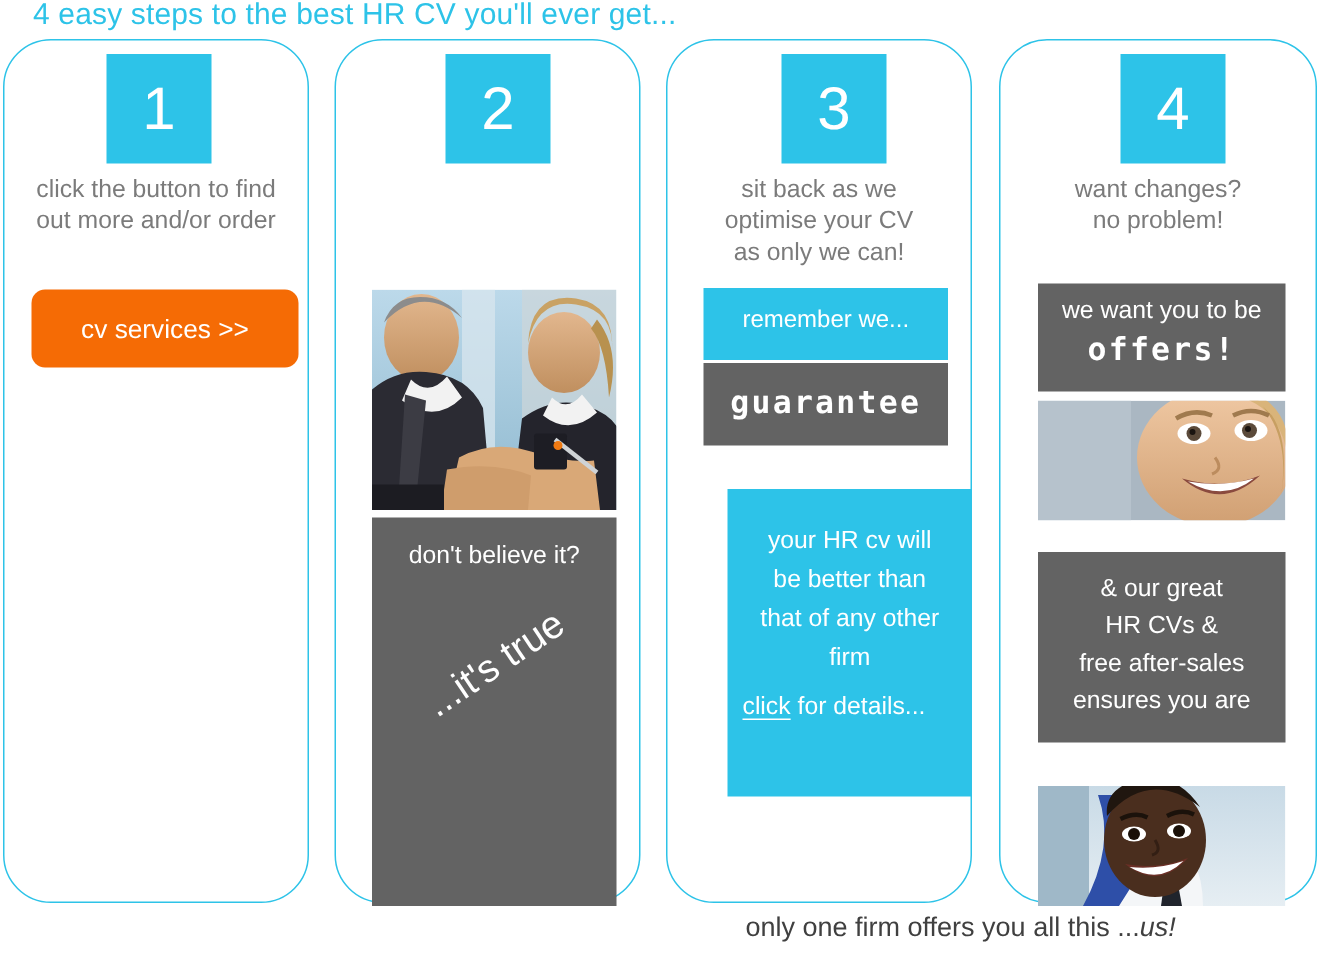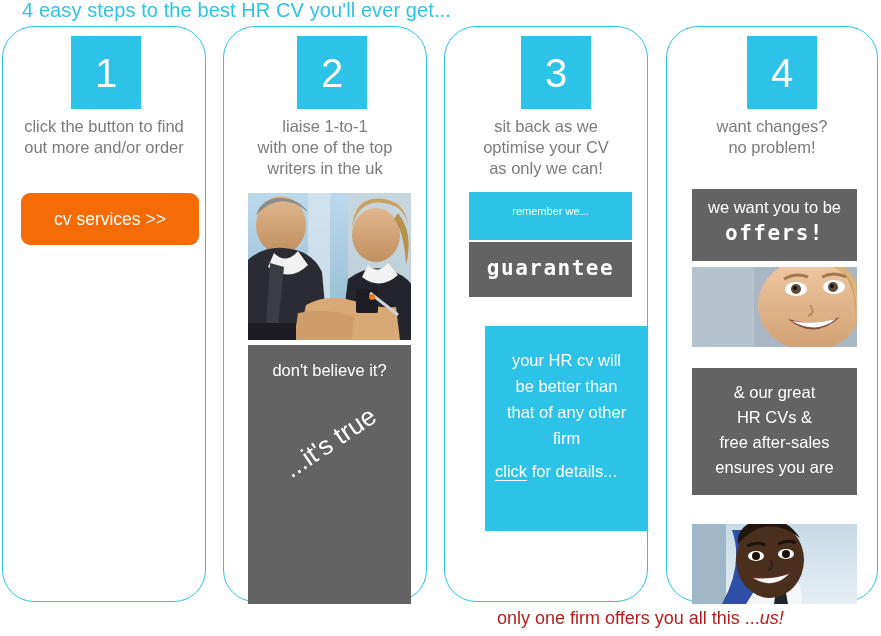--- a/index.html
+++ b/index.html
@@ -13,21 +13,21 @@
   
   .headline{
     position:absolute;left:22px;top:-1px;
     font-size:20px;color:#2dc3e8;
     letter-spacing:0.1px;
     white-space:nowrap;
   }
   
   .footer{
     position:absolute;left:497px;top:608px;
-    font-size:18px;color:#b91c1c;
+    font-size:18px;color:#404040;
     white-space:nowrap;
   }
   .footer i{font-style:italic;}
 
   
   .cards{position:absolute;left:0;top:26px;width:881px;height:576px;}
   .card{
     position:absolute;top:0;width:204px;height:576px;
     border:1.3px solid #2dc3e8;
     border-radius:32px;
@@ -112,21 +112,21 @@
   .und{text-decoration:underline;text-underline-offset:3px;}
 
   
   .c2-dark{left:24px;top:318px;width:163px;height:259px;}
   .c2-dark .l1{position:absolute;left:0;right:0;top:16px;font-size:16.5px;}
   .c2-dark .rot{left:12px;top:82px;width:140px;text-align:center;}
   .c2-dark .l3{position:absolute;left:0;right:0;bottom:42px;font-size:16.5px;}
 
   
   .c3-p1{left:24px;top:165px;width:163px;height:48px;}
-  .c3-p1 span{position:absolute;left:0;right:0;top:13px;font-size:11px;}
+  .c3-p1 span{position:absolute;left:0;right:0;top:13px;font-size:16px;}
   .c3-p2{left:24px;top:215px;width:163px;height:55px;}
   .c3-p2 span{position:absolute;left:0;right:0;top:14px;}
   .c3-p3{left:24px;top:299px;width:163px;height:205px;margin-left:16px;}
   .c3-p3 .body{position:absolute;left:6px;right:6px;top:21px;font-size:16.5px;line-height:26px;}
   .c3-p3 .clk{position:absolute;left:10px;right:10px;bottom:50px;font-size:16.5px;}
 
   
   .c4-p1{left:25px;top:162px;width:165px;height:72px;}
   .c4-p1 .l1{position:absolute;left:0;right:0;top:9px;font-size:16.5px;}
   .c4-p1 .l2{position:absolute;left:0;right:0;top:32px;}
@@ -142,23 +142,20 @@
 
   <div class="card c1">
     <div class="numbox">1</div>
     <div class="caption" style="white-space:pre-line;">click the button to find
 out more and/or order</div>
     <button class="cta">cv services &gt;&gt;</button>
   </div>
 
   <div class="card c2">
     <div class="numbox">2</div>
-    <div class="caption" style="white-space:pre-line;">liaise 1-to-1
-with one of the top
-writers in the uk</div>
 
     <div class="photo" style="left:24px;top:166px;width:163px;height:147px;">
       <svg width="163" height="147" viewBox="0 0 163 147">
         <defs>
           <linearGradient id="bg2" x1="0" y1="0" x2="0" y2="1">
             <stop offset="0%" stop-color="#bcd9ea"></stop>
               <stop offset="100%" stop-color="#8fb9cf"></stop>
           </linearGradient>
           <linearGradient id="sk2" x1="0" y1="0" x2="0" y2="1">
             <stop offset="0%" stop-color="#e2b78e"></stop>

